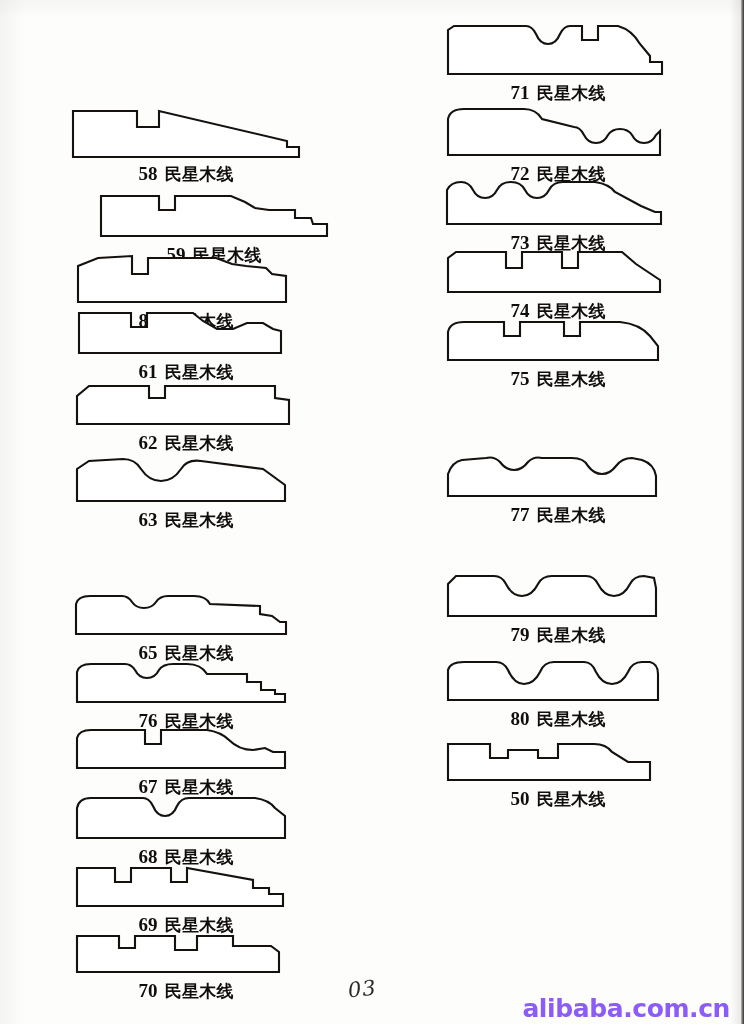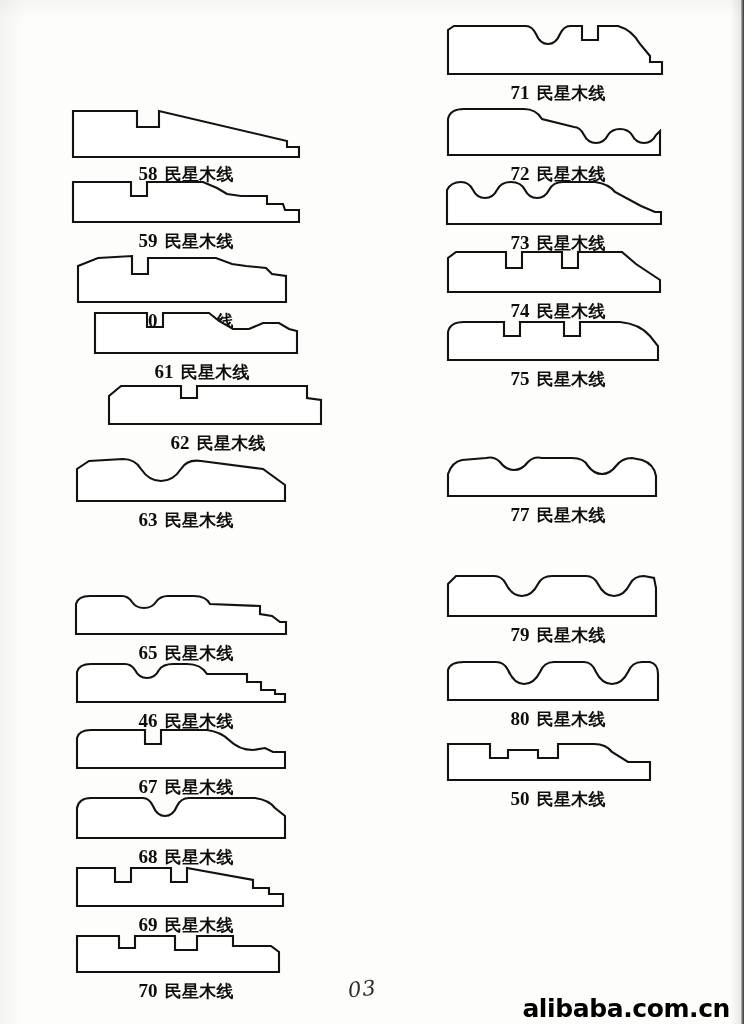--- a/index.html
+++ b/index.html
@@ -105,66 +105,66 @@
     letter-spacing: 1px;
   }
   #watermark {
     position: absolute;
     right: 14px;
     top: 994px;
     font-family: "DejaVu Sans", "Liberation Sans", sans-serif;
     font-size: 25px;
     font-weight: bold;
     letter-spacing: -0.4px;
-    color: #000000;
+    color: #8b5cf6;
   }
 </style>
 </head>
 <body>
 
 <div id="page">
 
   <div id="paper-texture"></div>
 
   <div id="columns">
 
     <div class="column" id="column-left">
         <div class="profile-item" style="top: 107px;">
           <div class="profile-figure" style="width: 230px;">
             <svg width="230" height="52" viewBox="0 0 230 52" preserveAspectRatio="none">
               <path d="M2,50 L2,4 L66,4 L66,20 L88,20 L88,4 L216,34 L216,40 L228,40 L228,50 Z"></path>
             </svg>
           </div>
           <div class="profile-caption"><span class="cap-num">58</span><span class="cap-text">民星木线</span></div>
         </div>
-        <div class="profile-item" style="top: 176px;">
+        <div class="profile-item" style="top: 190px; padding-left: 28px;">
           <div class="profile-figure" style="width: 230px;">
             <svg width="230" height="50" viewBox="0 0 230 50" preserveAspectRatio="none">
               <path d="M2,46 L2,6 L60,6 L60,20 L76,20 L76,6 L132,6 L146,12 L156,18 L170,20 L196,20 L196,28 L212,28 L214,34 L228,34 L228,46 Z"></path>
             </svg>
           </div>
           <div class="profile-caption"><span class="cap-num">59</span><span class="cap-text">民星木线</span></div>
         </div>
         <div class="profile-item" style="top: 252px;">
           <div class="profile-figure" style="width: 220px;">
             <svg width="220" height="54" viewBox="0 0 220 54" preserveAspectRatio="none">
               <path d="M2,50 L2,14 L22,6 L56,4 L56,22 L72,22 L72,6 L140,6 L156,12 L170,14 L190,16 L196,22 L210,24 L210,50 Z"></path>
             </svg>
           </div>
           <div class="profile-caption"><span class="cap-num">80</span><span class="cap-text">民星木线</span></div>
         </div>
-        <div class="profile-item" style="top: 307px; margin-left: 16px;">
+        <div class="profile-item" style="top: 307px;">
           <div class="profile-figure" style="width: 218px;">
             <svg width="218" height="50" viewBox="0 0 218 50" preserveAspectRatio="none">
               <path d="M2,46 L2,6 L54,6 L54,20 L70,20 L70,6 L116,6 L126,14 L140,22 L156,22 L170,16 L186,16 L196,22 L204,24 L204,46 Z"></path>
             </svg>
           </div>
           <div class="profile-caption"><span class="cap-num">61</span><span class="cap-text">民星木线</span></div>
         </div>
-        <div class="profile-item" style="top: 380px; padding-left: 32px;">
+        <div class="profile-item" style="top: 380px;">
           <div class="profile-figure" style="width: 222px;">
             <svg width="222" height="48" viewBox="0 0 222 48" preserveAspectRatio="none">
               <path d="M2,44 L2,16 L14,6 L74,6 L74,18 L90,18 L90,6 L200,6 L200,18 L214,20 L214,44 Z"></path>
             </svg>
           </div>
           <div class="profile-caption"><span class="cap-num">62</span><span class="cap-text">民星木线</span></div>
         </div>
         <div class="profile-item" style="top: 455px;">
           <div class="profile-figure" style="width: 222px;">
             <svg width="222" height="50" viewBox="0 0 222 50" preserveAspectRatio="none">
@@ -180,21 +180,21 @@
             </svg>
           </div>
           <div class="profile-caption"><span class="cap-num">65</span><span class="cap-text">民星木线</span></div>
         </div>
         <div class="profile-item" style="top: 658px;">
           <div class="profile-figure" style="width: 222px;">
             <svg width="222" height="48" viewBox="0 0 222 48" preserveAspectRatio="none">
               <path d="M2,44 L2,14 Q4,6 16,6 L50,6 Q56,6 60,12 Q64,20 72,20 Q80,20 84,12 Q88,6 98,6 L112,6 Q126,6 132,16 L172,16 L172,24 L186,24 L186,32 L200,32 L200,36 L210,36 L210,44 Z"></path>
             </svg>
           </div>
-          <div class="profile-caption"><span class="cap-num">46</span><span class="cap-text">民星木线</span></div>
+          <div class="profile-caption"><span class="cap-num">76</span><span class="cap-text">民星木线</span></div>
         </div>
         <div class="profile-item" style="top: 726px;">
           <div class="profile-figure" style="width: 222px;">
             <svg width="222" height="46" viewBox="0 0 222 46" preserveAspectRatio="none">
               <path d="M2,42 L2,12 Q4,4 16,4 L70,4 L70,18 L86,18 L86,4 L132,4 Q146,6 154,14 Q164,24 178,24 L190,22 L198,26 L210,26 L210,42 Z"></path>
             </svg>
           </div>
           <div class="profile-caption"><span class="cap-num">67</span><span class="cap-text">民星木线</span></div>
         </div>
         <div class="profile-item" style="top: 794px;">

